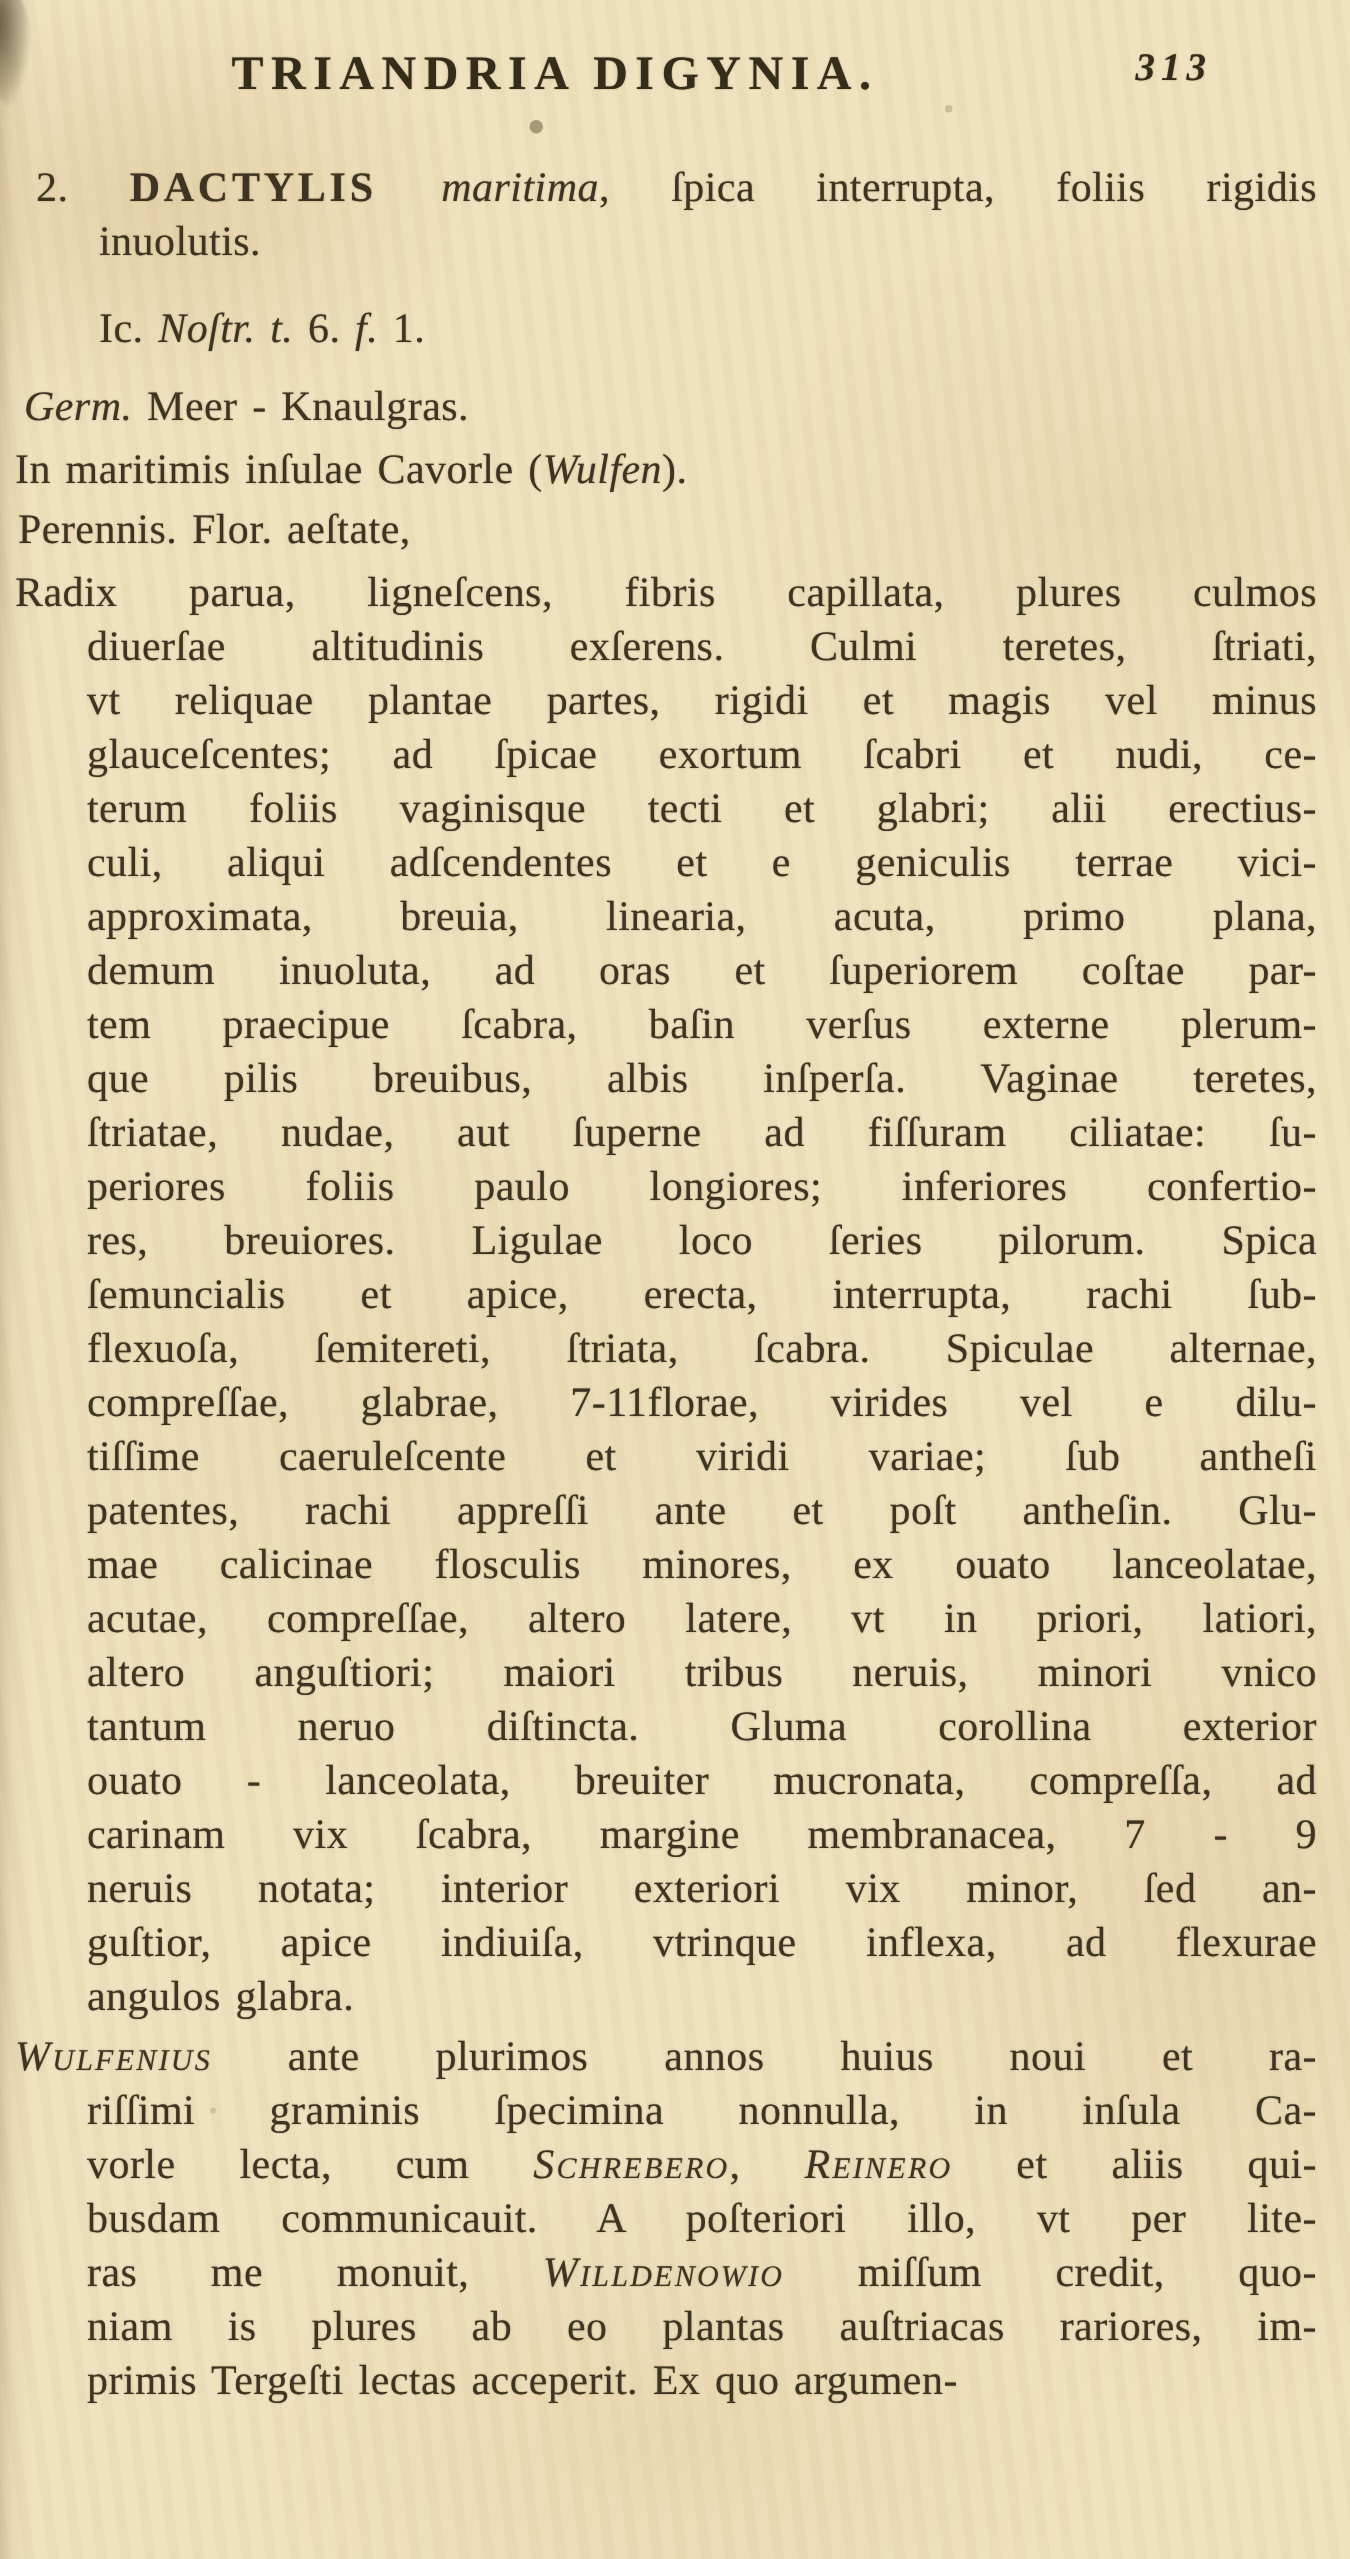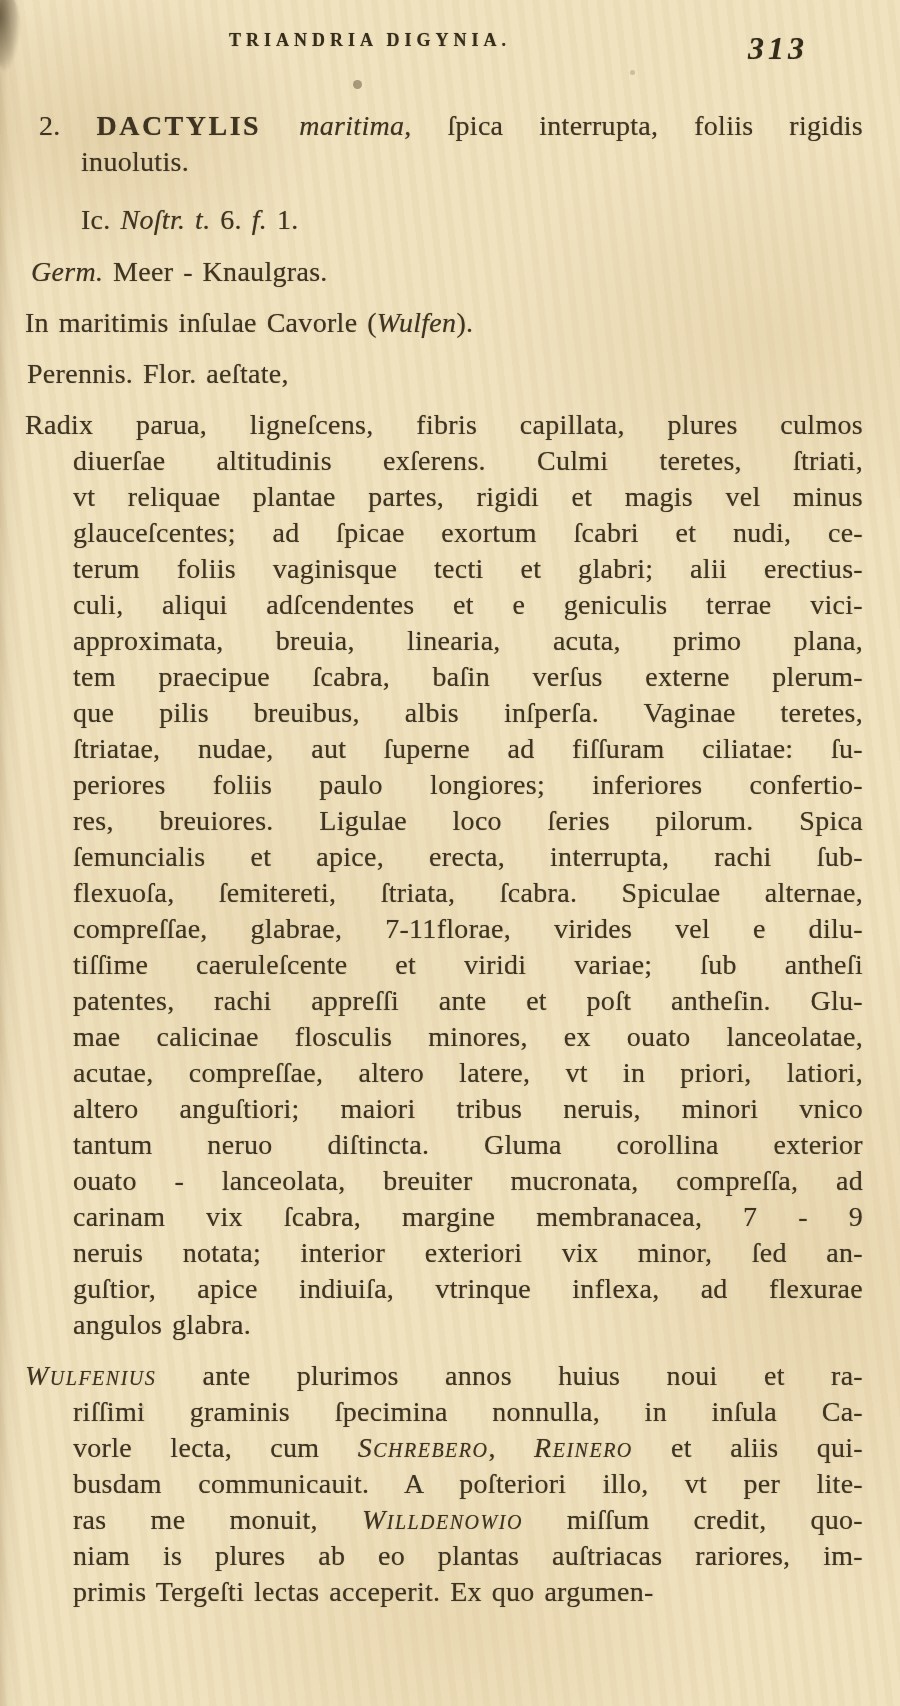--- a/index.html
+++ b/index.html
@@ -22,30 +22,30 @@
     background:radial-gradient(ellipse at 20% 30%, rgba(70,58,36,.75), rgba(70,58,36,.25) 55%, transparent 75%);
     border-radius:50%;filter:blur(1px);
   }
   .speck{position:absolute;border-radius:50%;background:rgba(95,80,50,.5);}
   .page-inner{position:relative;padding:24px 20px 0 10px;}
   header.running-head{
     position:relative;height:44px;margin-top:6px;margin-bottom:2px;
   }
   .head-title{
     position:absolute;left:0;right:150px;text-align:center;
-    font-size:18px;font-weight:bold;letter-spacing:5px;color:#352c1a;
+    font-size:32px;font-weight:bold;letter-spacing:5px;color:#352c1a;
     text-shadow:0 0 1px rgba(53,44,26,.55);
   }
   .page-number{
     position:absolute;right:72px;top:0px;
-    font-size:32px;font-weight:bold;font-style:italic;color:#352c1a;
+    font-size:26px;font-weight:bold;font-style:italic;color:#352c1a;
     letter-spacing:4px;text-shadow:0 0 1px rgba(53,44,26,.5);
   }
   main{display:block;}
-  .block{margin:15px;}
+  .block{margin:0;}
   .line{
     font-size:28px;line-height:36px;letter-spacing:.3px;word-spacing:2.5px;
     white-space:nowrap;color:#3e3421;
     text-shadow:0 0 1px rgba(62,52,33,.55);
   }
   .just{white-space:normal;text-align:justify;text-align-last:justify;padding-right:2px;}
   .just.last{text-align-last:left;}
   .run-n{font-style:normal;}
   .run-i{font-style:italic;}
   .run-sc{font-style:italic;font-variant:small-caps;letter-spacing:1.5px;}
@@ -84,20 +84,21 @@
         <div class="line last" style="padding-left: 2px;"><span class="run-n">Perennis.   Flor. aeſtate,</span></div>
       </div>
       <div class="block" style="margin-top: 6px;">
         <div class="line just" style="padding-left: 0px;"><span class="run-n">Radix parua, ligneſcens, fibris capillata, plures culmos</span></div>
         <div class="line just" style="padding-left: 48px;"><span class="run-n">diuerſae altitudinis exſerens.   Culmi teretes, ſtriati,</span></div>
         <div class="line just" style="padding-left: 48px;"><span class="run-n">vt reliquae plantae partes, rigidi et magis vel minus</span></div>
         <div class="line just" style="padding-left: 48px;"><span class="run-n">glauceſcentes; ad ſpicae exortum ſcabri et nudi, ce-</span></div>
         <div class="line just" style="padding-left: 48px;"><span class="run-n">terum foliis vaginisque tecti et glabri; alii erectius-</span></div>
         <div class="line just" style="padding-left: 48px;"><span class="run-n">culi, aliqui adſcendentes et e geniculis terrae vici-</span></div>
         <div class="line just" style="padding-left: 48px;"><span class="run-n">approximata, breuia, linearia, acuta, primo plana,</span></div>
+        <div class="line just" style="padding-left: 48px;"><span class="run-n">demum inuoluta, ad oras et ſuperiorem coſtae par-</span></div>
         <div class="line just" style="padding-left: 48px;"><span class="run-n">tem praecipue ſcabra, baſin verſus externe plerum-</span></div>
         <div class="line just" style="padding-left: 48px;"><span class="run-n">que pilis breuibus, albis inſperſa.   Vaginae teretes,</span></div>
         <div class="line just" style="padding-left: 48px;"><span class="run-n">ſtriatae, nudae, aut ſuperne ad fiſſuram ciliatae: ſu-</span></div>
         <div class="line just" style="padding-left: 48px;"><span class="run-n">periores foliis paulo longiores; inferiores confertio-</span></div>
         <div class="line just" style="padding-left: 48px;"><span class="run-n">res, breuiores.   Ligulae loco ſeries pilorum.   Spica</span></div>
         <div class="line just" style="padding-left: 48px;"><span class="run-n">ſemuncialis et apice, erecta, interrupta, rachi ſub-</span></div>
         <div class="line just" style="padding-left: 48px;"><span class="run-n">flexuoſa, ſemitereti, ſtriata, ſcabra.  Spiculae alternae,</span></div>
         <div class="line just" style="padding-left: 48px;"><span class="run-n">compreſſae, glabrae, 7-11florae, virides vel e dilu-</span></div>
         <div class="line just" style="padding-left: 48px;"><span class="run-n">tiſſime caeruleſcente et viridi variae;  ſub antheſi</span></div>
         <div class="line just" style="padding-left: 48px;"><span class="run-n">patentes, rachi appreſſi ante et poſt antheſin.   Glu-</span></div>

